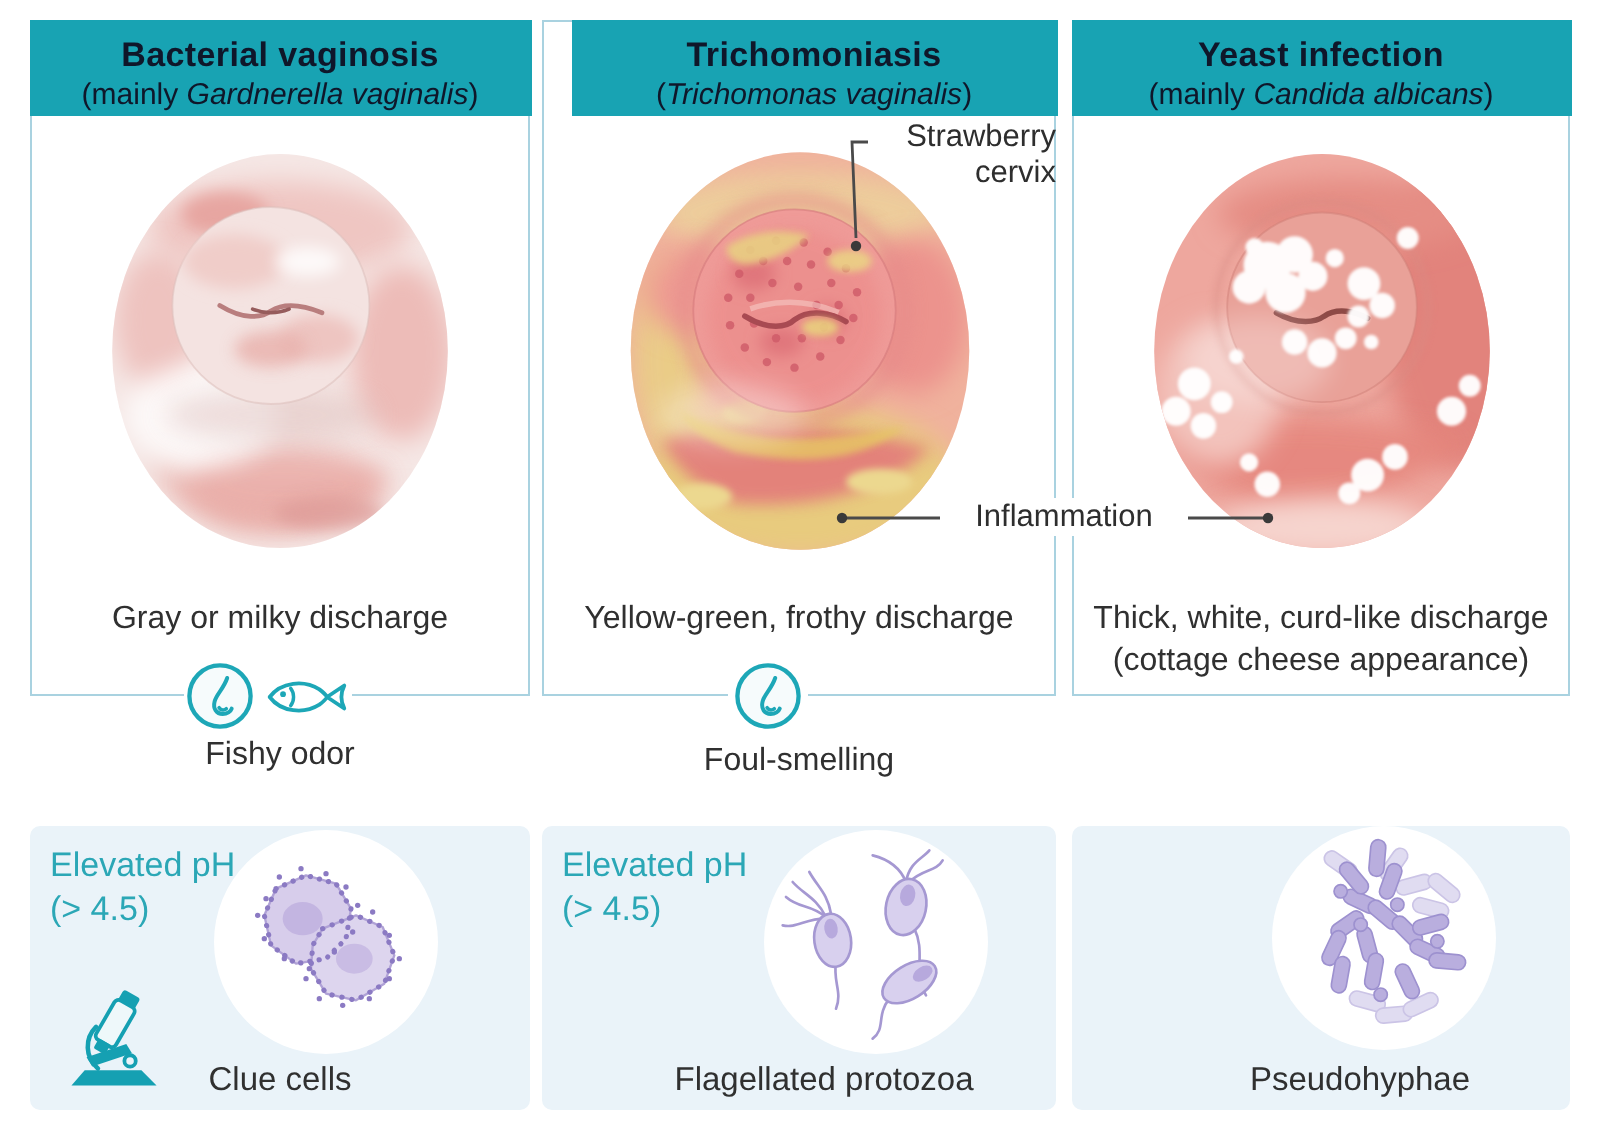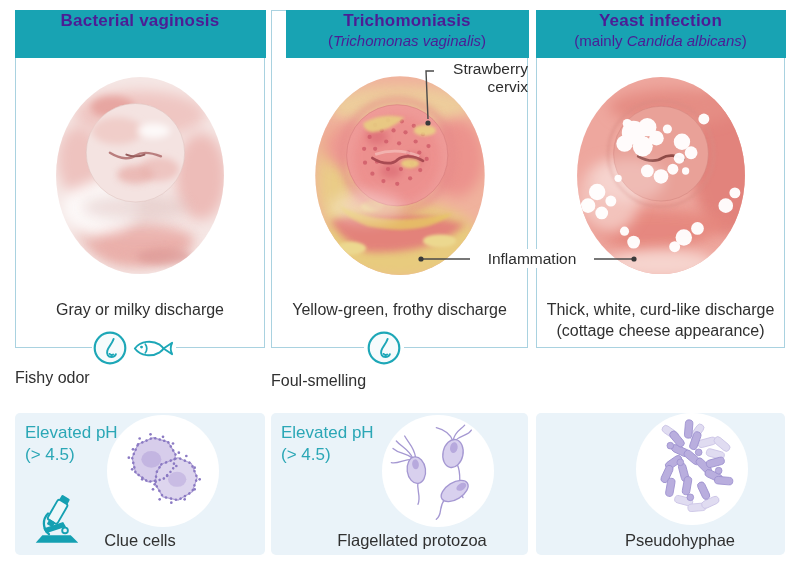--- a/index.html
+++ b/index.html
@@ -2,38 +2,38 @@
 <html style="--header-bg: #18a3b3; --column-border: #a9d2e0; --panel-bg: #eaf3f9; --teal-text: #2ba7b6; --dark-text: #303030; --icon-teal: #1da7b7; --annotation-line: #4a4a4a; --micro-purple: #b9aede; --micro-purple-light: #e0dcf1;"><head>
 <meta charset="utf-8">
 <style>
   html,body{margin:0;padding:0;background:#fff;}
   body{font-family:"Liberation Sans", sans-serif;}
   .stage{position:relative;width:800px;height:561px;background:#fff;overflow:hidden;}
 
   
   .col{position:absolute;top:10px;height:338px;background:#fff;border:1.5px solid var(--column-border,#a9d2e0);border-bottom:none;box-sizing:border-box;z-index:1;}
   .col.closed{border-bottom:1.5px solid var(--column-border,#a9d2e0);}
-  .col-header{height:48px;margin:-1.5px -1.5px 16px -1.5px;background:var(--header-bg,#18a3b3);color:#4c1d95;
-    display:flex;flex-direction:column;justify-content:flex-start;align-items:center;text-align:center;line-height:1.28;}
+  .col-header{height:48px;margin:-1.5px -1.5px 16px -1.5px;background:var(--header-bg,#18a3b3);color:#0f172a;
+    display:flex;flex-direction:column;justify-content:flex-end;align-items:center;text-align:center;line-height:1.28;}
   .col-title{font-size:17px;font-weight:600;letter-spacing:.2px;}
   .col-sub{font-size:15px;}
   .col-sub .it{font-style:italic;}
 
   .cervix{position:absolute;top:50px;}
   .cervix svg{width:100%;height:100%;display:block;}
 
   .discharge{position:absolute;left:0;right:0;top:288px;text-align:center;font-size:16px;line-height:21px;color:var(--dark-text,#303030);}
   .discharge div:empty{display:none;}
 
   
   .bseg{position:absolute;top:346.5px;height:1.5px;background:var(--column-border,#a9d2e0);z-index:1;}
 
   .odor-icon{position:absolute;z-index:2;background:#fff;border-radius:50%;}
   .fish-wrap{position:absolute;z-index:2;}
-  .odor-text{position:absolute;text-align:left;font-size:16px;line-height:19px;color:var(--dark-text,#303030);}
+  .odor-text{position:absolute;text-align:center;font-size:16px;line-height:19px;color:var(--dark-text,#303030);}
 
   
   .panel{position:absolute;top:413px;height:142px;background:var(--panel-bg,#eaf3f9);border-radius:5px;z-index:1;}
   .ph{position:absolute;left:10px;top:9px;font-size:17px;line-height:22px;color:var(--teal-text,#2ba7b6);}
   .scope-circle{position:absolute;width:112px;height:112px;border-radius:50%;background:#fff;display:flex;align-items:center;justify-content:center;}
   .micro-label{position:absolute;top:118px;width:200px;text-align:center;font-size:16.5px;color:var(--dark-text,#303030);}
   .microscope{position:absolute;left:16px;top:80px;width:52px;height:56px;}
 
   
   .overlay{position:absolute;inset:0;z-index:3;pointer-events:none;}
@@ -59,20 +59,23 @@
         </filter>
       <filter id="b1" x="-30%" y="-30%" width="160%" height="160%">
           <feGaussianBlur stdDeviation="0.8"></feGaussianBlur>
         </filter>
     </defs>
   </svg>
 
   <div class="col" style="left:15px;width:250px;">
     <div class="col-header">
       <div class="col-title">Bacterial vaginosis</div>
+      <div class="col-sub">
+        <span>(mainly </span><span class="it">Gardnerella vaginalis</span><span>)</span>
+      </div>
     </div>
     <div class="cervix" style="left:10px;width:228px;height:230px;">
       <svg viewBox="0 0 250 235">
         <defs>
             <clipPath id="clipbv">
               <ellipse cx="125" cy="117" rx="92" ry="108"></ellipse>
             </clipPath>
           </defs>
         <ellipse cx="125" cy="117" rx="92" ry="108" fill="#f5e7e5"></ellipse>
         <g clip-path="url(#clipbv)">

